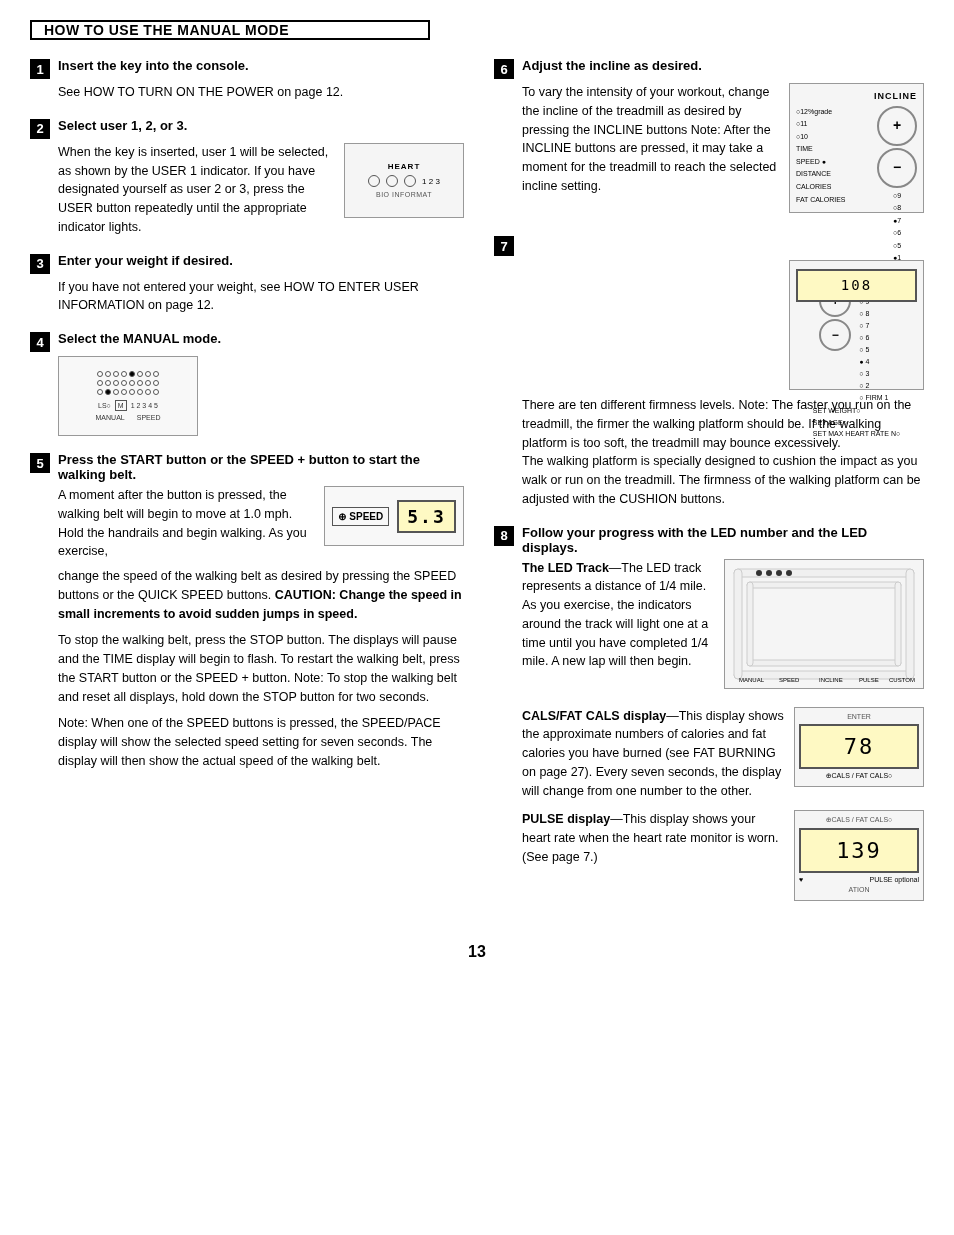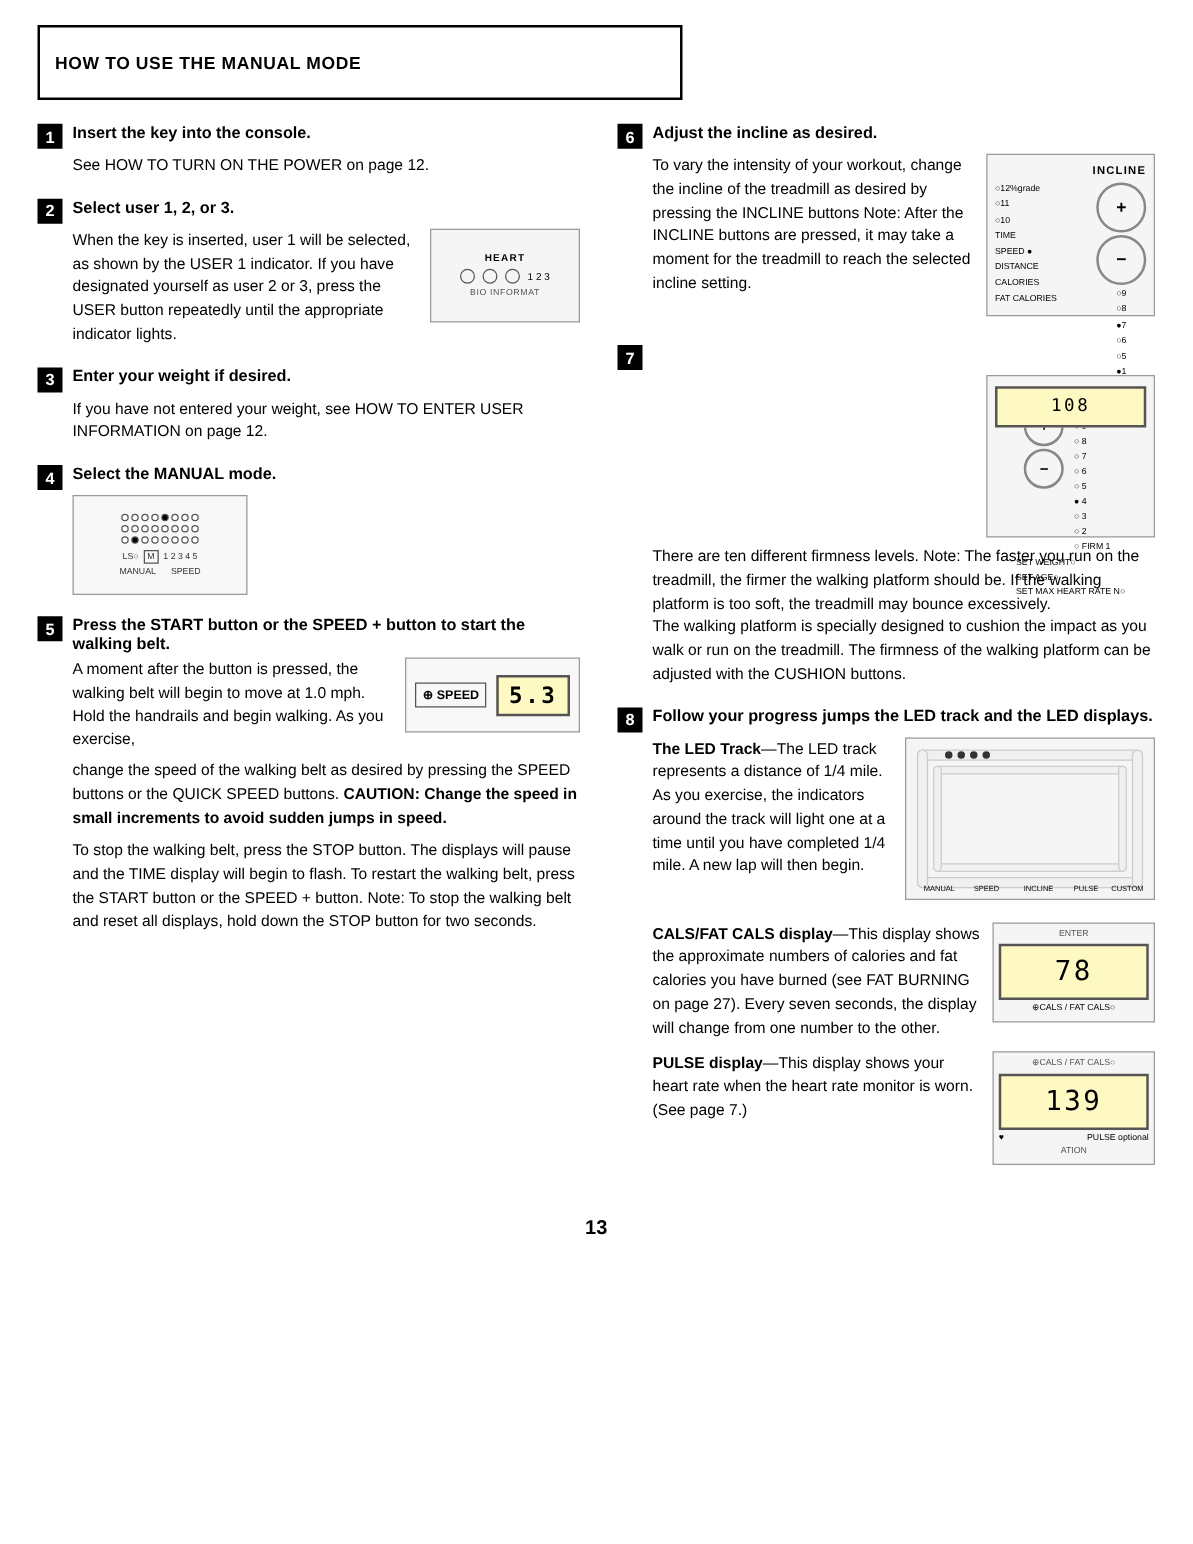--- a/index.html
+++ b/index.html
@@ -13,24 +13,24 @@
     }
     .page {
       width: 954px;
       min-height: 1235px;
       padding: 20px 30px 30px 30px;
       display: flex;
       flex-direction: column;
     }
     .title-box {
       border: 2px solid #000;
-      padding: 20px 12px;
+      padding: 0 12px;
       margin-bottom: 18px;
       display: inline-block;
-      width: 516px;
+      width: 400px;
     }
     .title-box span {
       font-weight: bold;
       font-size: 14px;
       letter-spacing: 0.5px;
     }
     .two-col {
       display: flex;
       gap: 30px;
     }
@@ -342,20 +342,23 @@
               <span style="font-size:10px; font-weight:bold; border:1px solid #555; padding:3px 5px;">⊕ SPEED</span>
               <span class="display-box">5.3</span>
             </div>
           </div>
         </div>
         <div class="step-body" style="margin-top:6px;">
           change the speed of the walking belt as desired by pressing the SPEED buttons or the QUICK SPEED buttons. <span class="bold">CAUTION: Change the speed in small increments to avoid sudden jumps in speed.</span>
         </div>
         <div class="step-body" style="margin-top:8px;">
           To stop the walking belt, press the STOP button. The displays will pause and the TIME display will begin to flash. To restart the walking belt, press the START button or the SPEED + button. Note: To stop the walking belt and reset all displays, hold down the STOP button for two seconds.
+        </div>
+        <div class="step-body" style="margin-top:8px;">
+          Note: When one of the SPEED buttons is pressed, the SPEED/PACE display will show the selected speed setting for seven seconds. The display will then show the actual speed of the walking belt.
         </div>
       </div>
 
     </div>
 
     <div class="right-col">
 
       <div class="step">
         <div class="step-header">
           <div class="step-number">6</div>
@@ -432,21 +435,21 @@
           </div>
           <div style="font-size:12.5px; line-height:1.5;">
             The walking platform is specially designed to cushion the impact as you walk or run on the treadmill. The firmness of the walking platform can be adjusted with the CUSHION buttons.
           </div>
         </div>
       </div>
 
       <div class="step">
         <div class="step-header">
           <div class="step-number">8</div>
-          <div class="step-title">Follow your progress jumps the LED track and the LED displays.</div>
+          <div class="step-title">Follow your progress with the LED number and the LED displays.</div>
         </div>
         <div class="step-body clearfix">
 
           <div class="led-track-img" style="float:right; width:200px; height:130px;">
 
             <svg width="190" height="120" viewBox="0 0 190 120">
 
               <g>
 
                 <rect x="5" y="5" width="180" height="8" rx="4" fill="#f0f0f0" stroke="#ccc"></rect>

